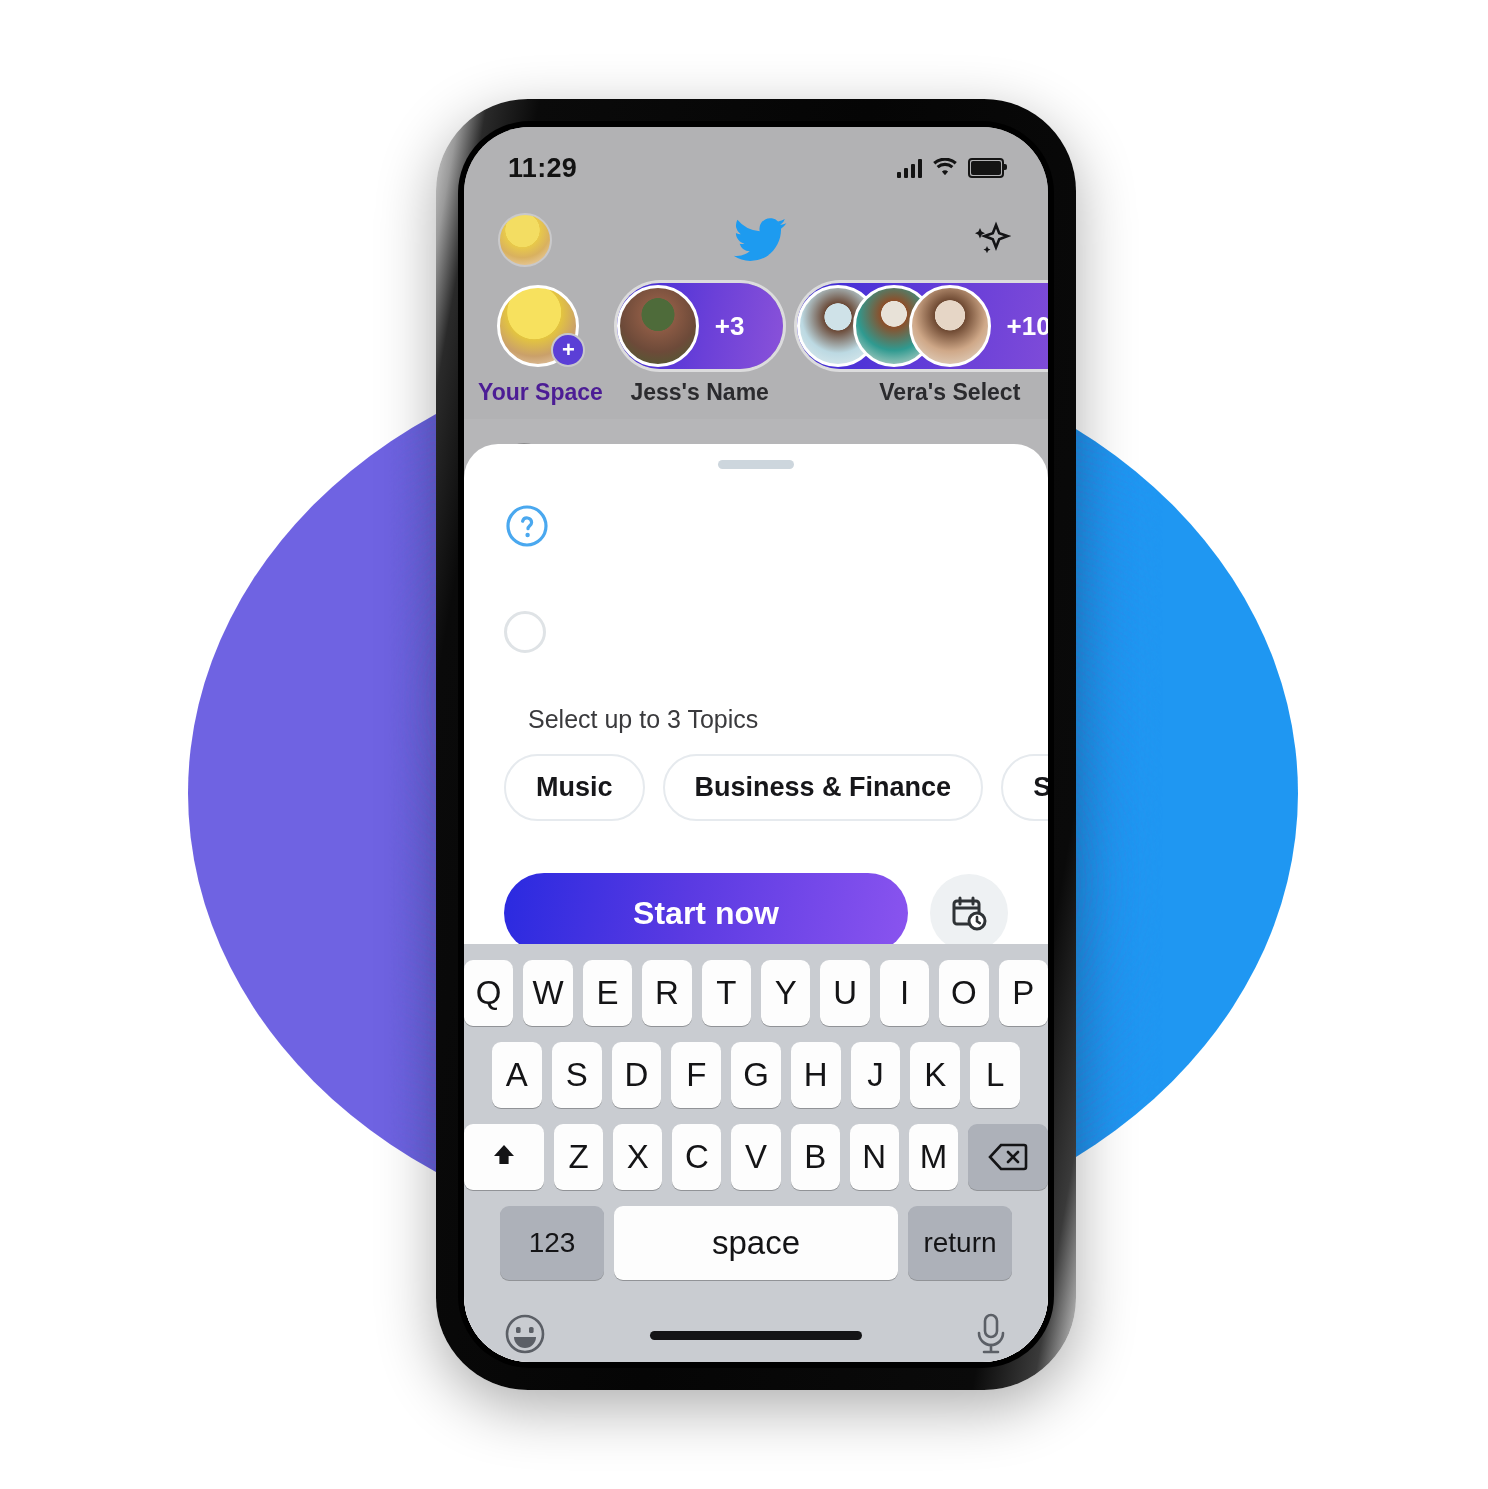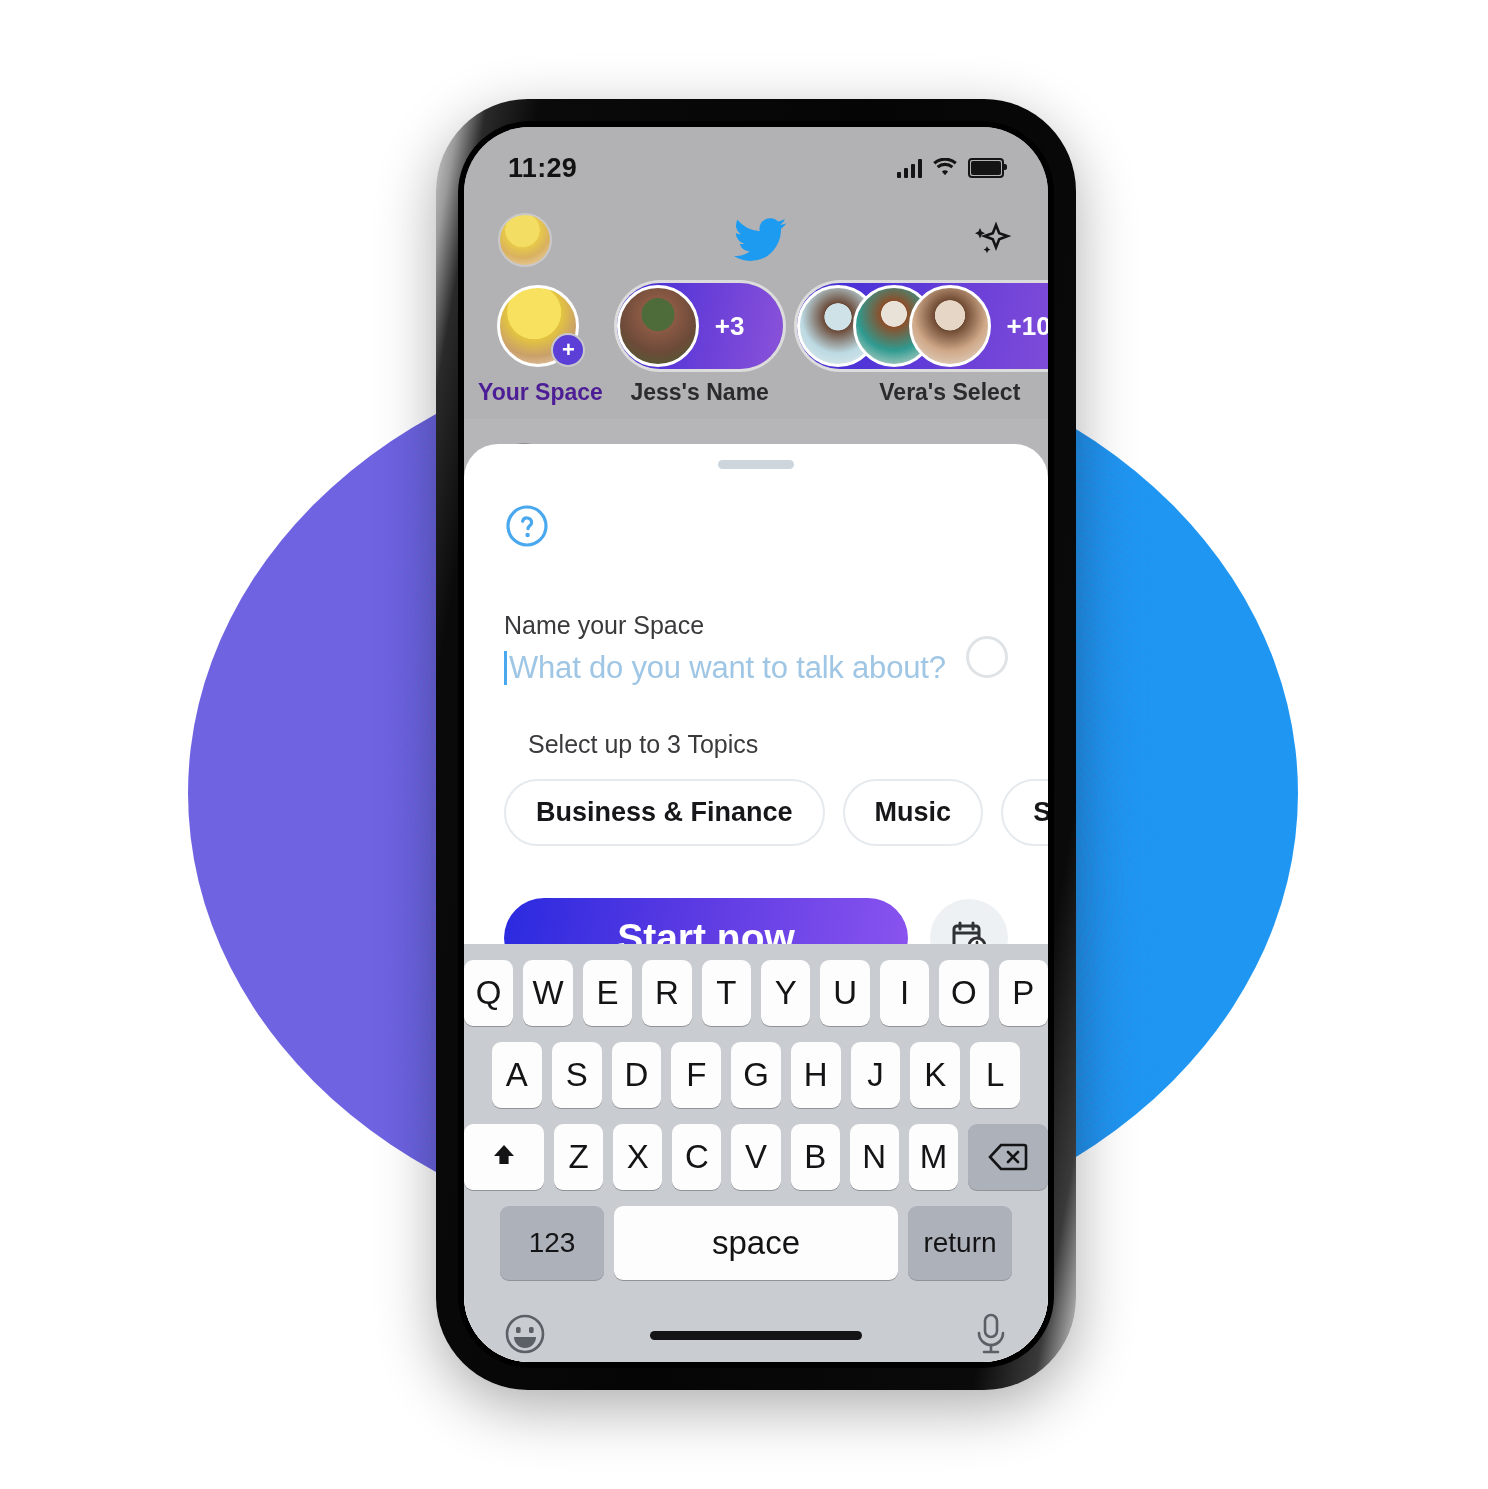--- a/index.html
+++ b/index.html
@@ -171,21 +171,21 @@
   .topic-pill{
     border:2px solid #e6eaee;border-radius:36px;
     padding:16px 30px;font-size:27px;font-weight:bold;color:#17171a;
     white-space:nowrap;background:#fff;
   }
 
   #action-row{display:flex;align-items:center;gap:22px;margin-top:52px;}
   #start-now{
     flex:1;height:80px;border-radius:44px;
     background:linear-gradient(100deg,#2a2ae0 0%,#5a3ae2 45%,#8a54ef 100%);
-    color:#fff;font-size:39px;font-weight:bold;
+    color:#fff;font-size:32px;font-weight:bold;
     display:flex;align-items:center;justify-content:center;
     border:none;font-family:inherit;
   }
   #schedule-btn{
     width:78px;height:78px;border-radius:50%;background:#eef1f3;
     display:flex;align-items:center;justify-content:center;flex:0 0 auto;
   }
 
   
   #keyboard{
@@ -299,35 +299,28 @@
         <div id="sheet-body">
           <div id="sheet-title-row">
             <svg id="help-icon" viewBox="0 0 46 46">
               <circle cx="23" cy="23" r="19" fill="none" stroke="#4aa8ef" stroke-width="3.2"></circle>
               <path d="M18.6 18.2a4.6 4.6 0 019 1.3c0 3-3.6 3.5-3.6 6.2" fill="none" stroke="#4aa8ef" stroke-width="3.2" stroke-linecap="round"></path>
               <circle cx="23.6" cy="32" r="2.2" fill="#4aa8ef"></circle>
             </svg>
           </div>
 
           <div id="name-row">
-            <div>
-              <div id="name-label">Name your Space</div>
-              <div id="name-input-line">
-                <span id="caret"></span>
-                <span id="name-placeholder">What do you want to talk about?</span>
-              </div>
-            </div>
             <div id="char-ring"></div>
           </div>
 
           <div id="topics-label">Select up to 3 Topics</div>
 
           <div id="topics-row">
+            <div class="topic-pill">Music</div>
             <div class="topic-pill">Business &amp; Finance</div>
-            <div class="topic-pill">Music</div>
             <div class="topic-pill">Sports</div>
           </div>
 
           <div id="action-row">
             <button id="start-now">Start now</button>
             <div id="schedule-btn">
               <svg width="42" height="42" viewBox="0 0 42 42">
                 <rect x="6" y="9" width="25" height="23" rx="3" fill="none" stroke="#2f3336" stroke-width="3"></rect>
                 <path d="M6 16h25" stroke="#2f3336" stroke-width="3"></path>
                 <path d="M12 6v6M25 6v6" stroke="#2f3336" stroke-width="3" stroke-linecap="round"></path>

